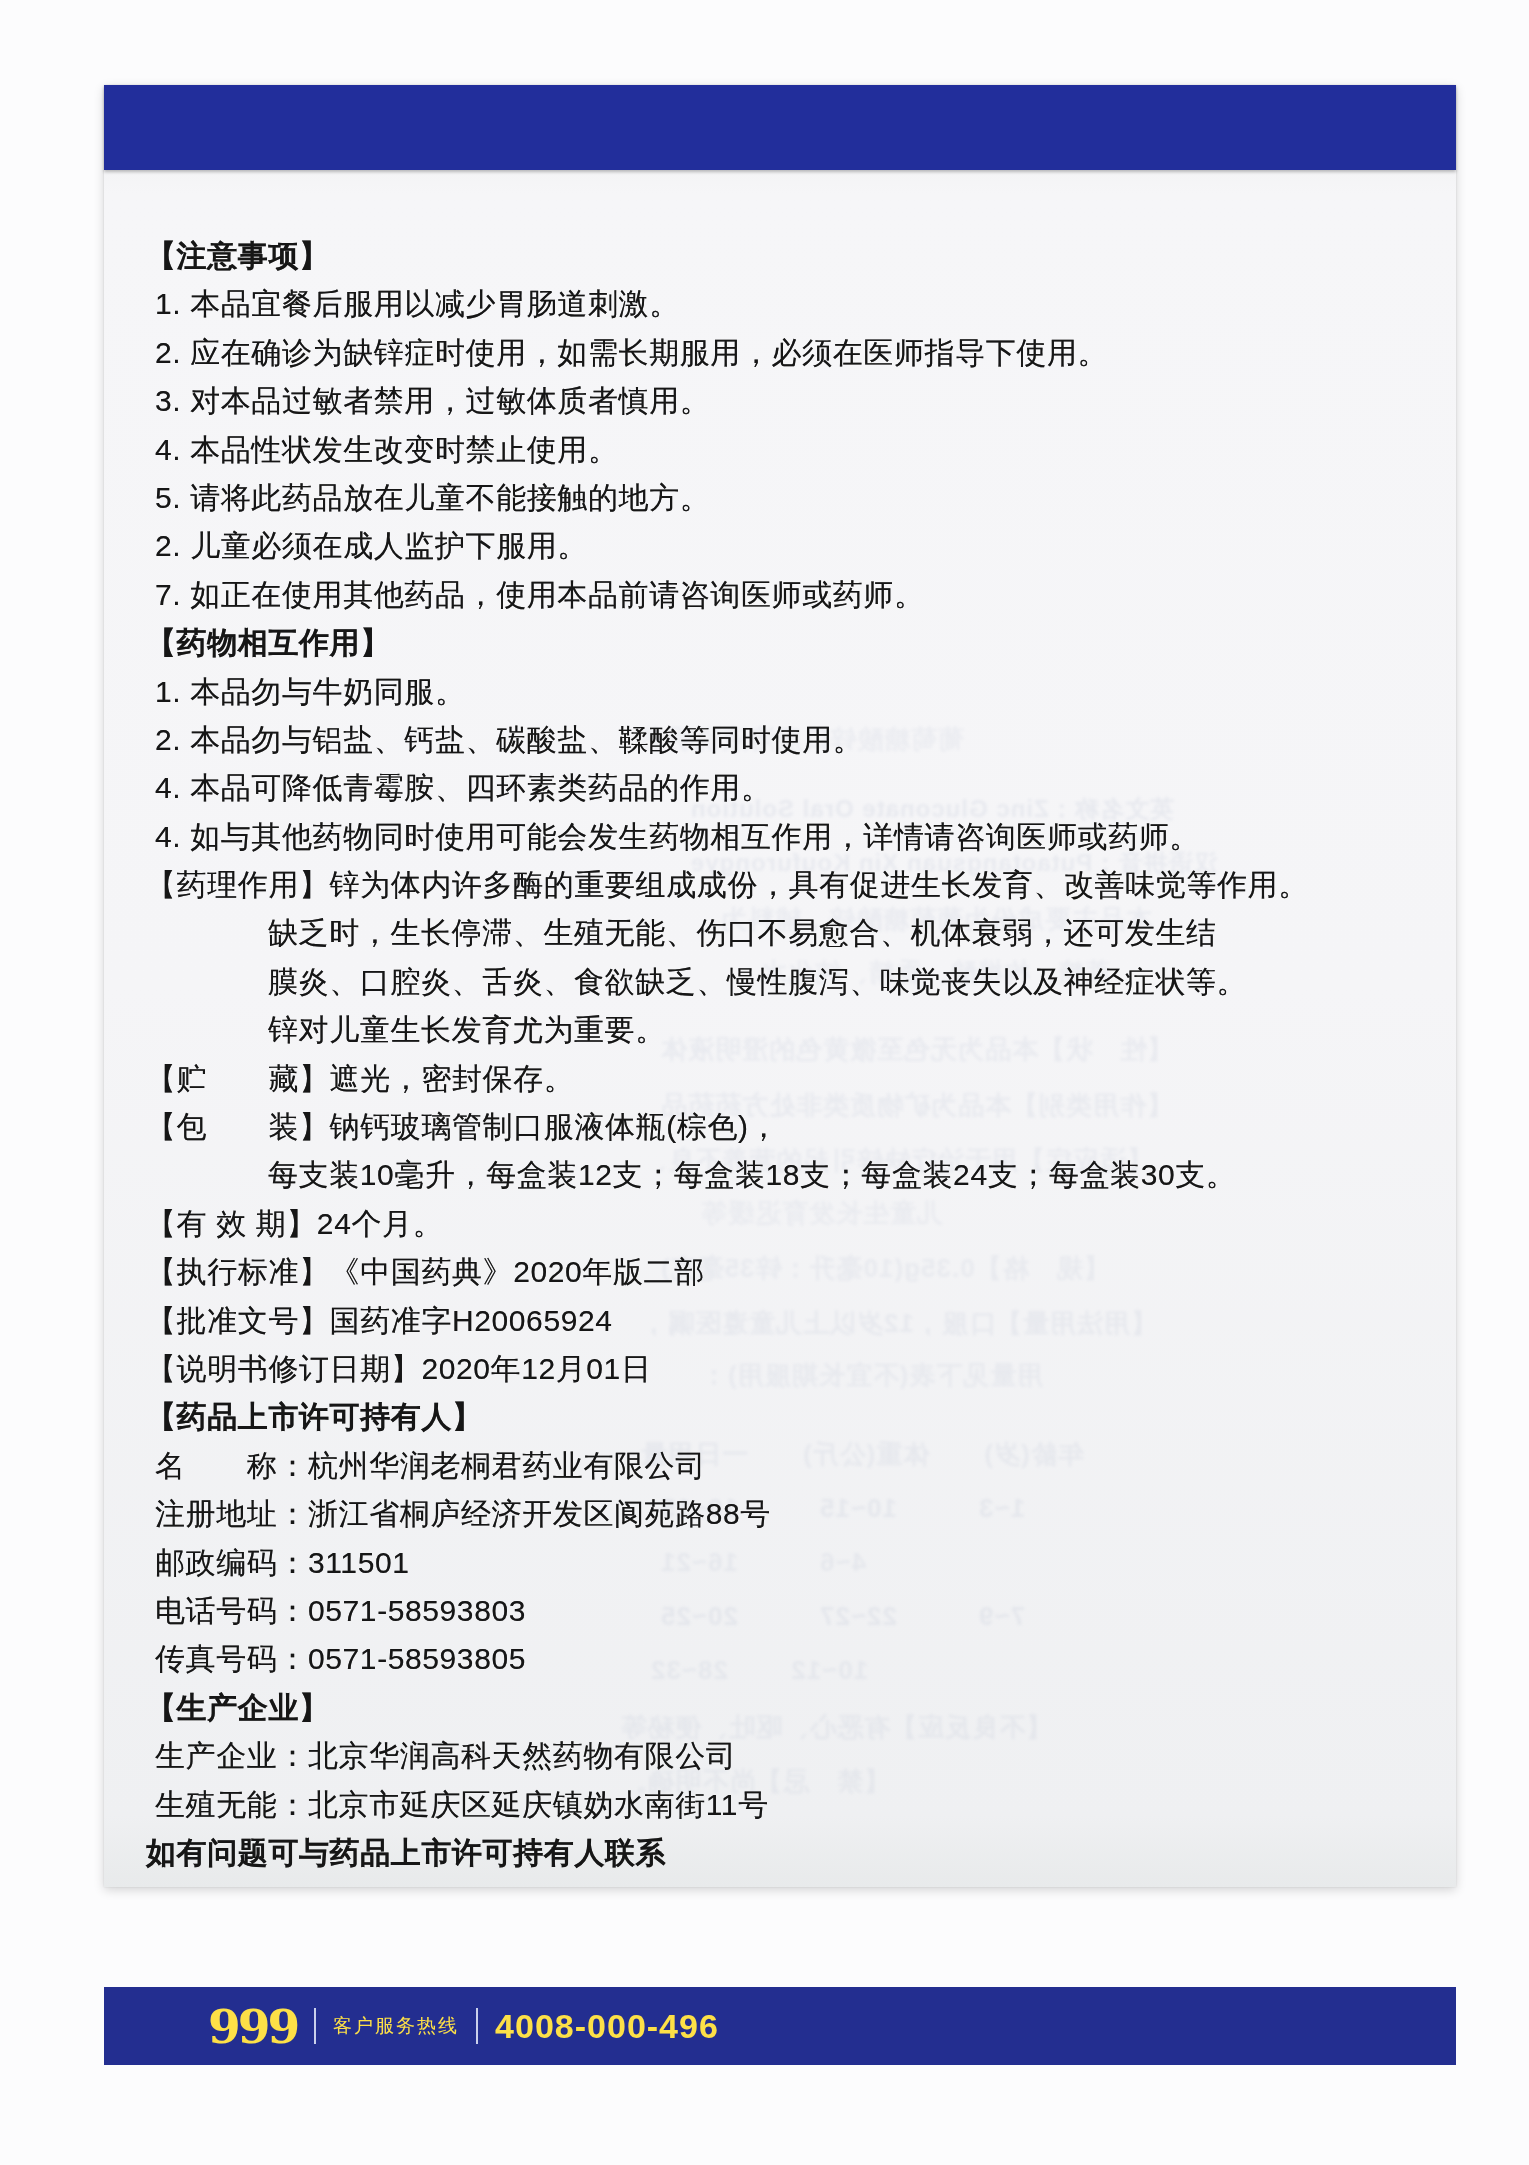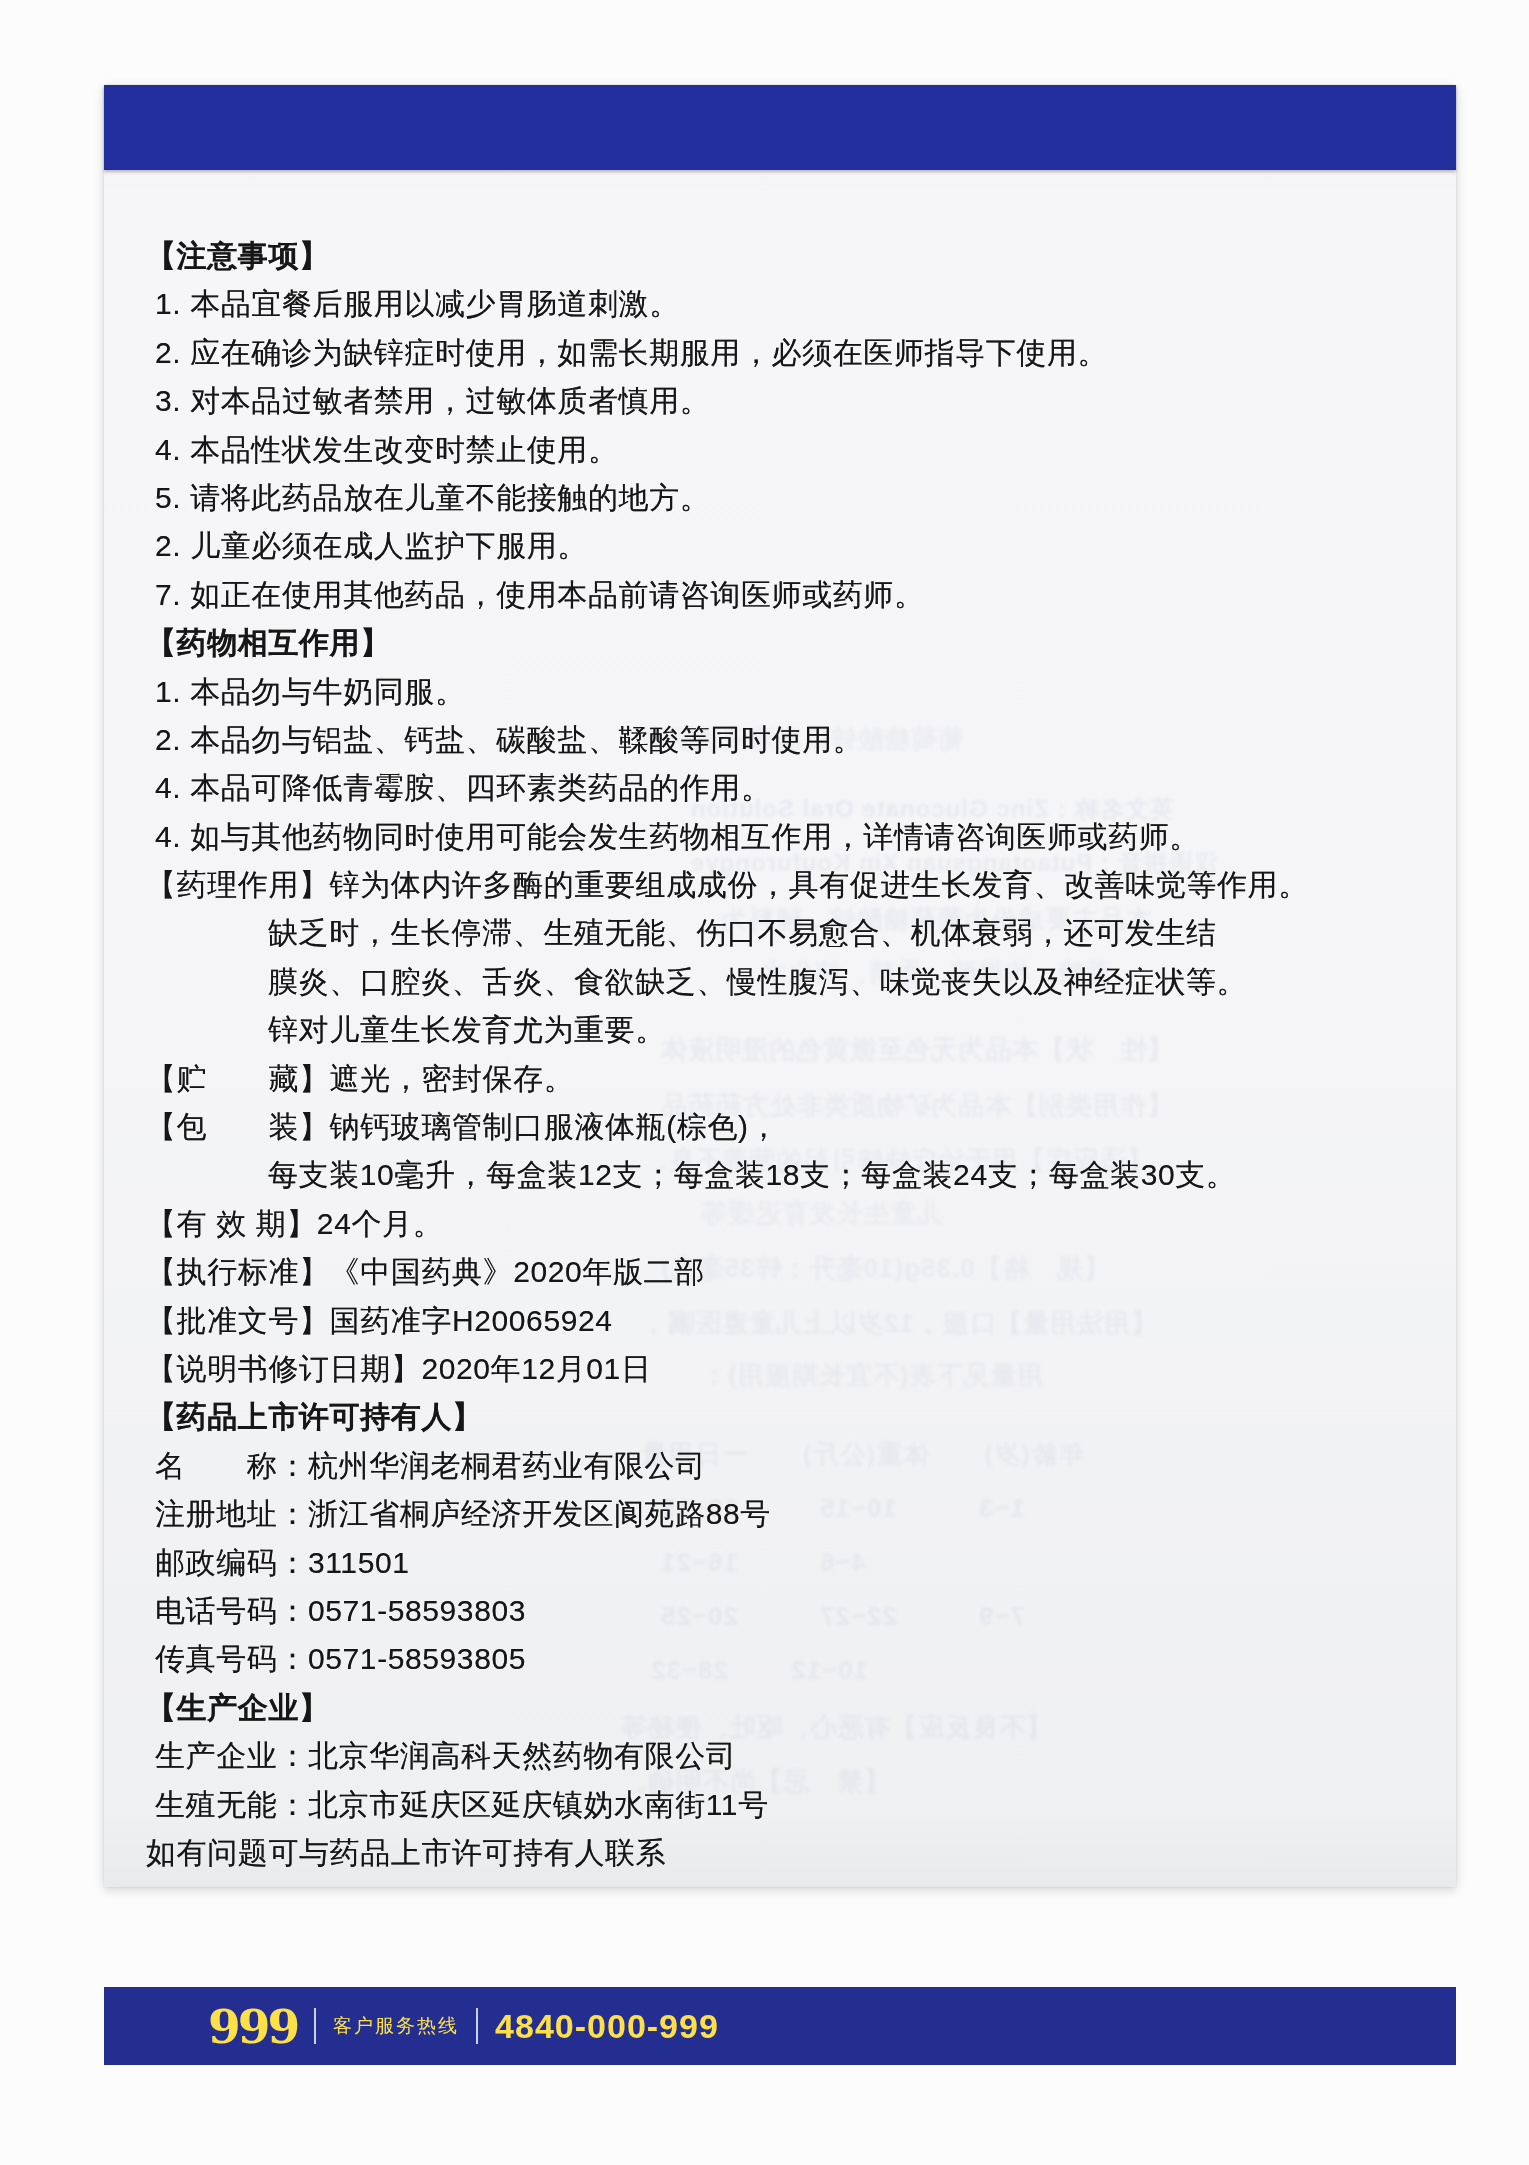--- a/index.html
+++ b/index.html
@@ -53,21 +53,21 @@
     letter-spacing:0.6px;
   }
   .doc-line{
     height:48.4px;
     line-height:48.4px;
     white-space:nowrap;
     font-weight:500;
     text-shadow:0 0 0.6px rgba(0,0,0,0.55);
   }
   .s-header{font-weight:800;}
-  .s-final{font-weight:400;}
+  .s-final{font-weight:700;}
   .s-item{padding-left:9px;}
   .s-info{padding-left:9px;}
   .s-cont{padding-left:122px;}
   .s-label{}
   .footer-band{
     position:absolute;
     left:0; top:1902px;
     width:100%; height:78px;
     background:var(--footer);
     display:flex;
@@ -166,15 +166,15 @@
       <div class="doc-line s-info">生产企业：北京华润高科天然药物有限公司</div>
       <div class="doc-line s-info">生殖无能：北京市延庆区延庆镇妫水南街11号</div>
       <div class="doc-line s-final">如有问题可与药品上市许可持有人联系</div>
     </div>
 
   <div class="footer-band">
     <span class="brand">999</span>
     <span class="vline"></span>
     <span class="svc">客户服务热线</span>
     <span class="vline"></span>
-    <span class="phone">4840-000-999</span>
+    <span class="phone">4008-000-496</span>
   </div>
 </div>
 
 </body></html>

